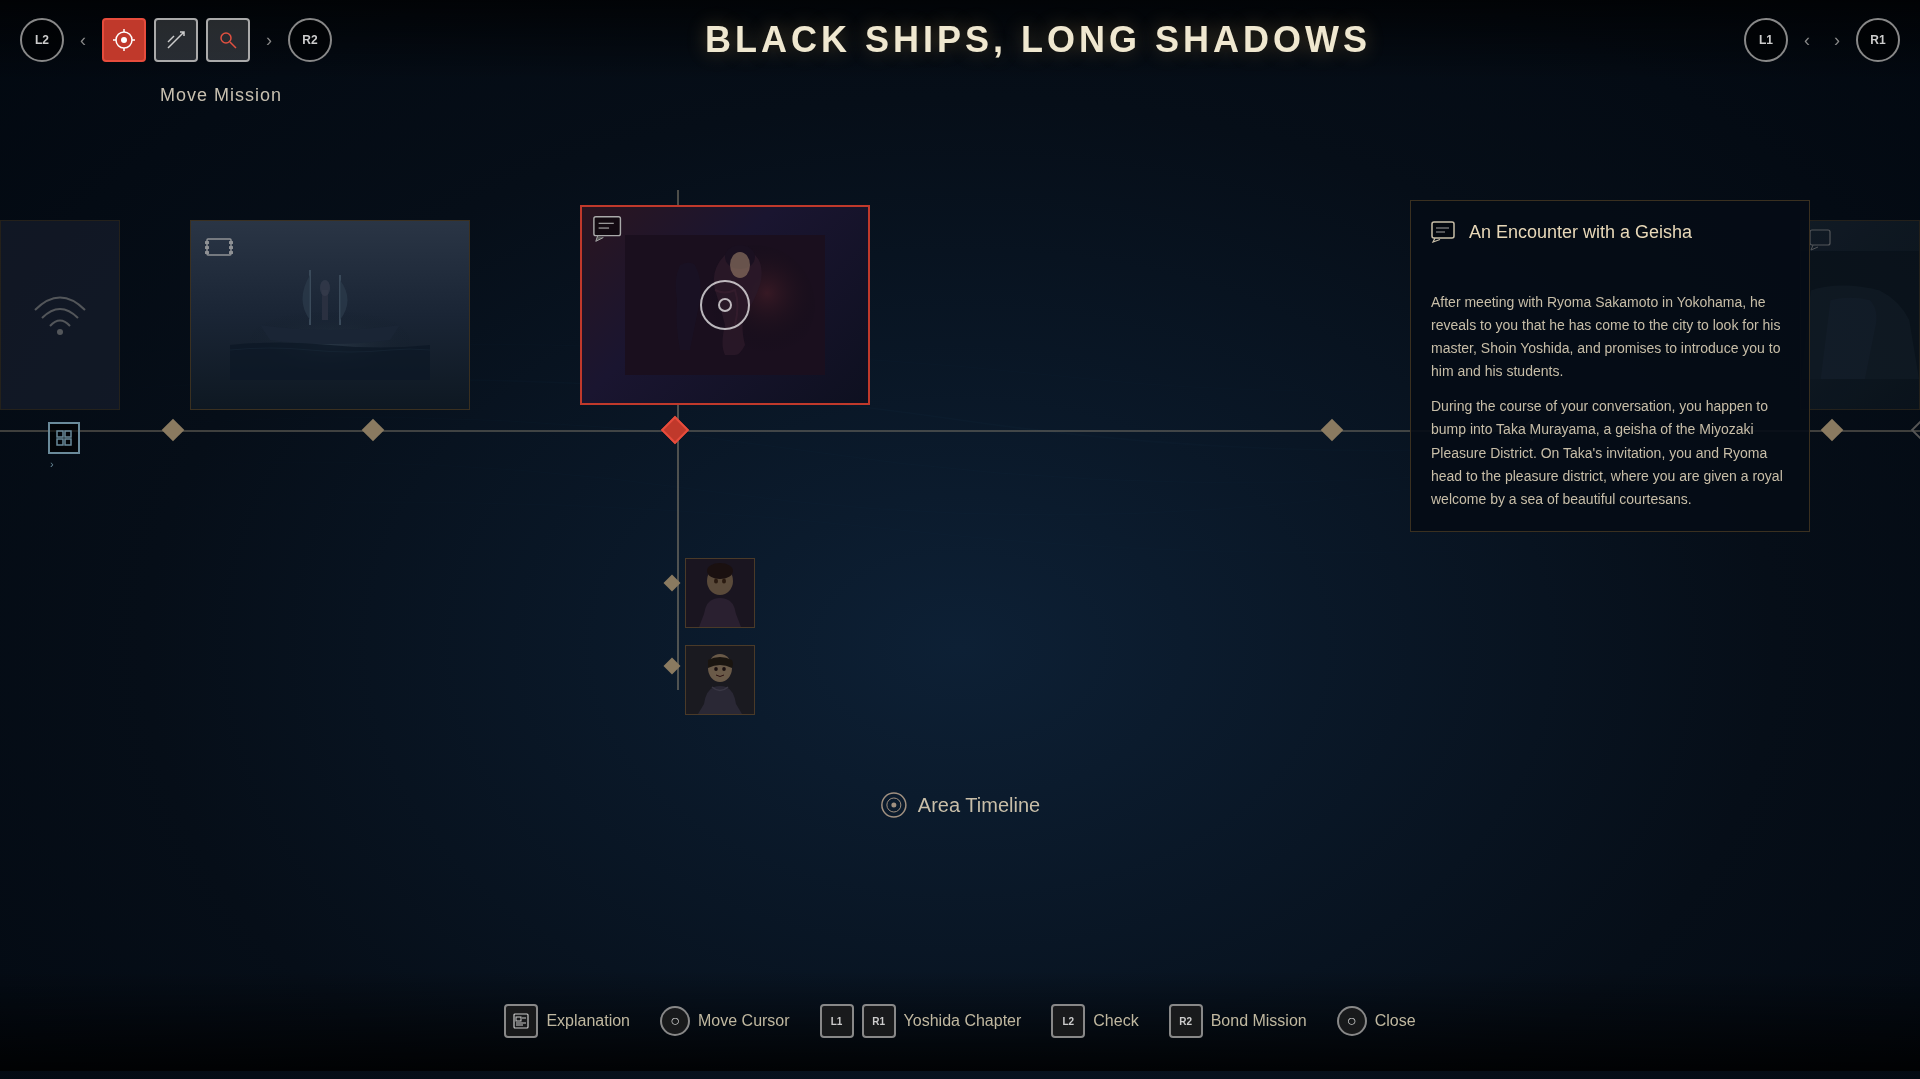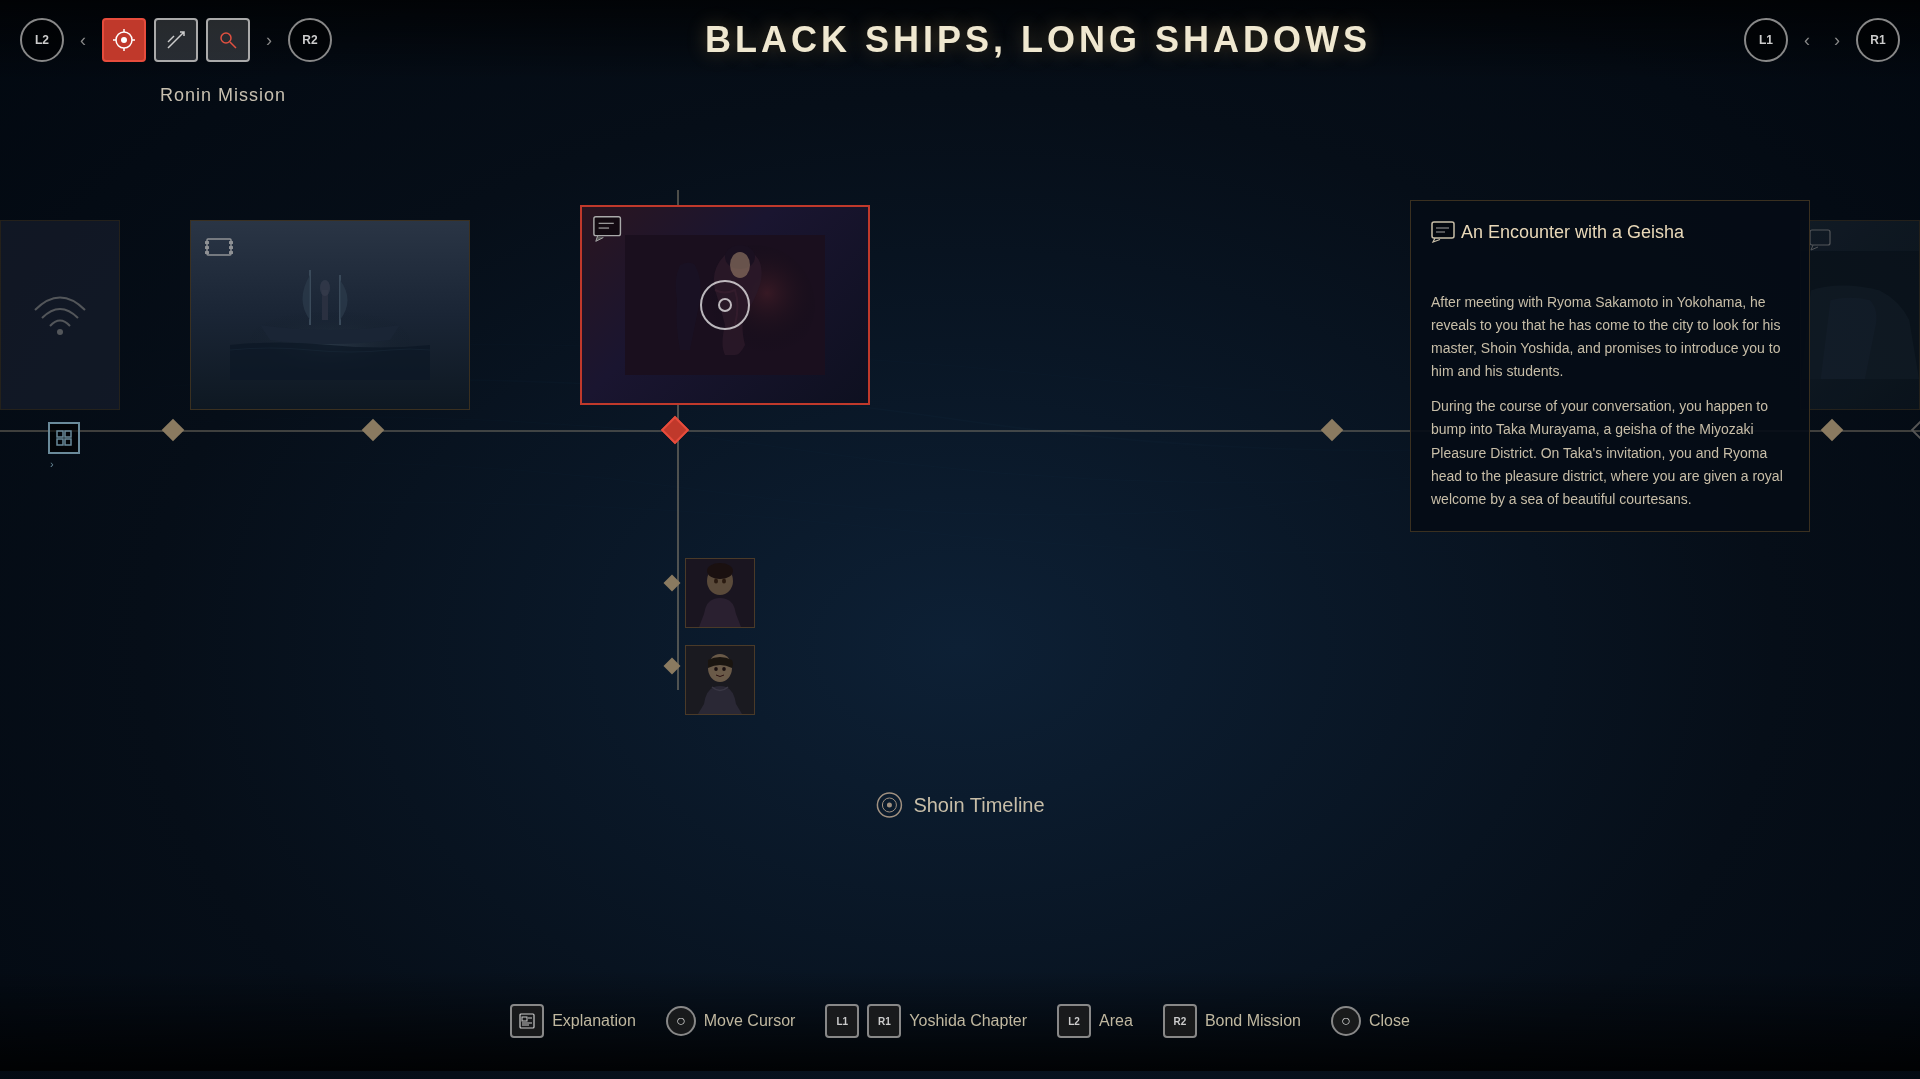--- a/index.html
+++ b/index.html
@@ -330,21 +330,21 @@
       padding: 20px;
       z-index: 20;
     }
 
     .description-title {
       font-size: 18px;
       color: #e8d8b8;
       margin-bottom: 14px;
       display: flex;
       align-items: center;
-      gap: 2px;
+      gap: 10px;
     }
 
     .description-text {
       font-size: 14px;
       line-height: 1.65;
       color: #c8bea8;
       margin-top: 48px;
     }
 
     .description-text p + p {
@@ -520,21 +520,21 @@
   <div class="page-title">BLACK SHIPS, LONG SHADOWS</div>
 
   <div class="top-bar-right">
     <div class="btn-circle">L1</div>
     <span class="chevron-btn">‹</span>
     <span class="chevron-btn">›</span>
     <div class="btn-circle">R1</div>
   </div>
 </div>
 
-<div class="mission-label">Ronin Mission</div>
+<div class="mission-label">Move Mission</div>
 
 <div class="timeline-area">
 
   <div class="timeline-line"></div>
 
   <div class="timeline-vertical"></div>
 
   <div class="square-nav">
     <div class="square-nav-icon">
       <svg width="18" height="18" viewBox="0 0 18 18" fill="none">
@@ -714,21 +714,21 @@
     </svg>
   </div>
   <div class="portrait-diamond" style="top: 570px;"></div>
 
   <div class="check-timeline">
     <svg width="28" height="28" viewBox="0 0 28 28" fill="none">
       <circle cx="14" cy="14" r="12" stroke="#a09080" stroke-width="1.5"></circle>
       <circle cx="14" cy="14" r="7" stroke="#a09080" stroke-width="1"></circle>
       <circle cx="14" cy="14" r="2.5" fill="#a09080"></circle>
     </svg>
-    <span>Shoin Timeline</span>
+    <span>Area Timeline</span>
   </div>
 </div>
 
 <div class="bottom-bar">
 
   <div class="bottom-item">
     <div class="btn-small">
       <svg width="16" height="16" viewBox="0 0 16 16" fill="none">
         <rect x="1" y="1" width="14" height="14" rx="1" stroke="#ccc" stroke-width="1.2" fill="none"></rect>
         <rect x="3" y="4" width="5" height="4" stroke="#ccc" stroke-width="1" fill="none"></rect>
@@ -746,21 +746,21 @@
   </div>
 
   <div class="bottom-item">
     <div class="btn-small" style="font-size:10px; font-weight:bold; color:#ccc;">L1</div>
     <div class="btn-small" style="font-size:10px; font-weight:bold; color:#ccc;">R1</div>
     <span>Yoshida Chapter</span>
   </div>
 
   <div class="bottom-item">
     <div class="btn-small" style="font-size:10px; font-weight:bold; color:#ccc;">L2</div>
-    <span>Area</span>
+    <span>Check</span>
   </div>
 
   <div class="bottom-item">
     <div class="btn-small" style="font-size:10px; font-weight:bold; color:#ccc;">R2</div>
     <span>Bond Mission</span>
   </div>
 
   <div class="bottom-item">
     <div class="btn-circle-small" style="font-size:16px; color:#ccc; border-color:#888;">○</div>
     <span>Close</span>

